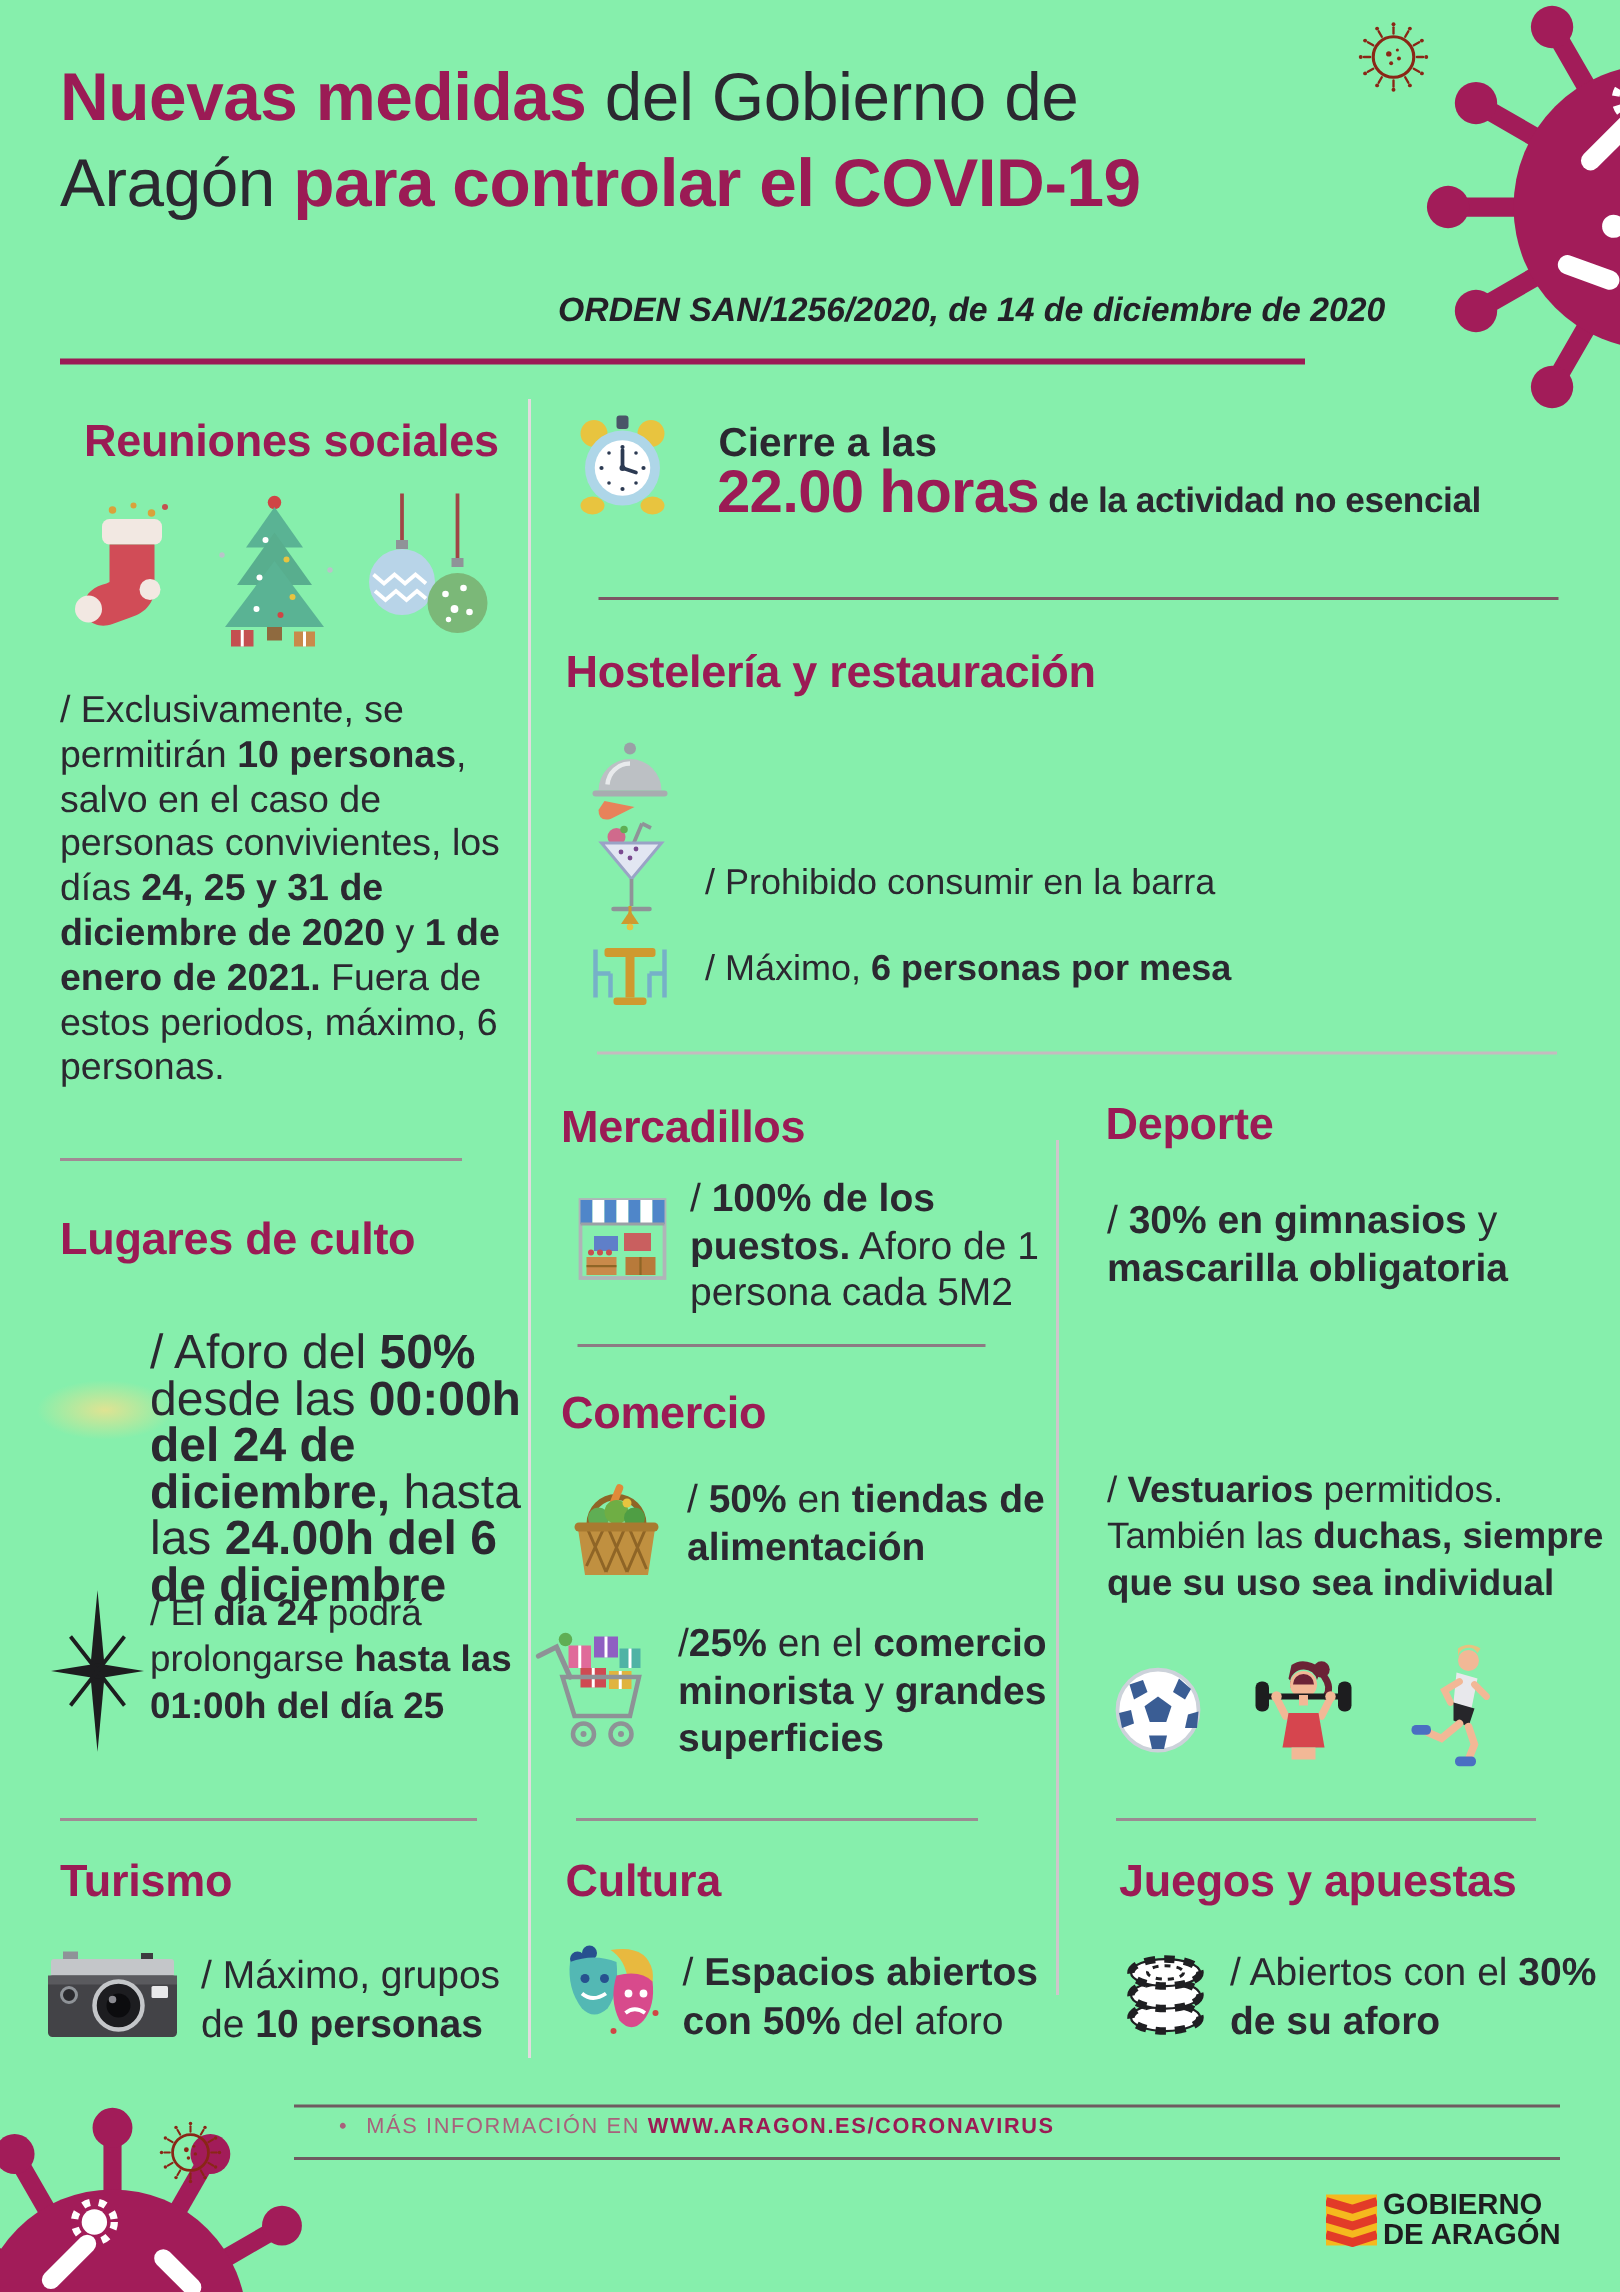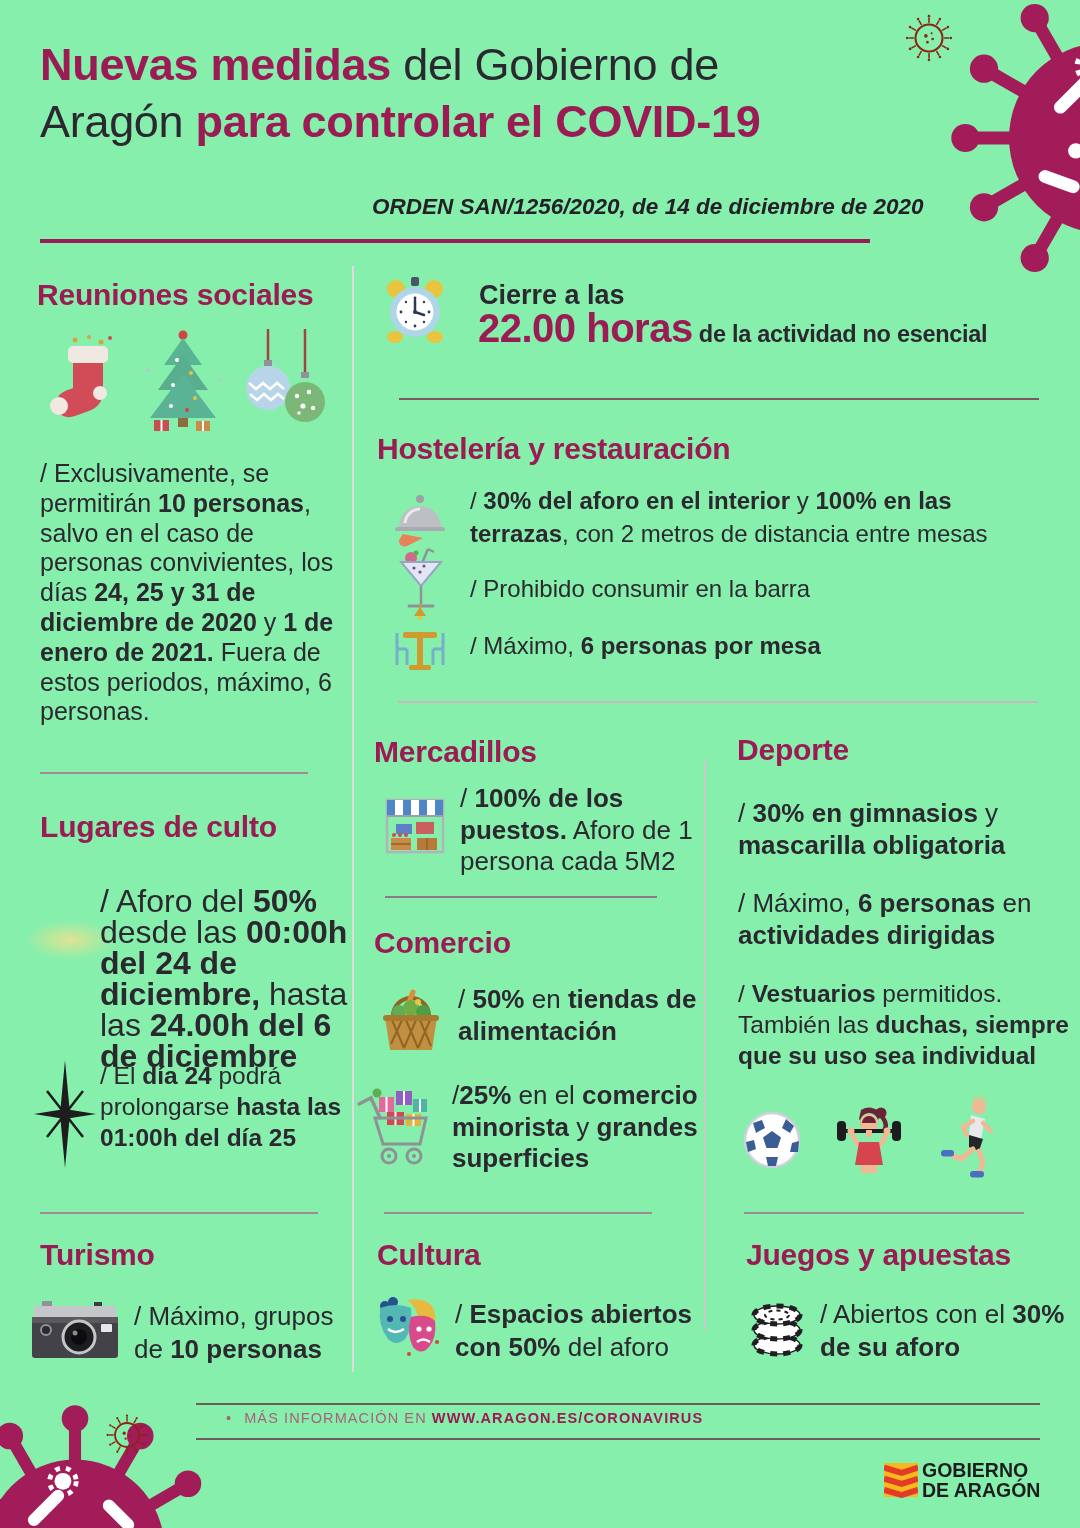--- a/index.html
+++ b/index.html
@@ -121,21 +121,21 @@
   </div>
   <div class="order-ref abs">ORDEN SAN/1256/2020, de 14 de diciembre de 2020</div>
   <div class="rule header-rule"></div>
   <svg class="abs" style="left:903px;top:12px;width:52px;height:52px;color:#8a2616">
       <use href="#virus-outline"></use>
     </svg>
   <svg class="abs" style="left:950px;top:-16px;width:308px;height:308px;color:var(--virus)">
       <use href="#virus-solid"></use>
     </svg>
 
-  <div class="sec-title" style="left:37px;top:278px">Reuniones sociales</div>
+  <div class="sec-title" style="left:56px;top:278px">Reuniones sociales</div>
   <svg class="abs" style="left:44px;top:332px;width:82px;height:100px" viewBox="0 0 82 100">
     <circle cx="31" cy="8" r="2.5" fill="#d9a23b"></circle>
       <circle cx="45" cy="5" r="2" fill="#d9a23b"></circle>
       <circle cx="57" cy="10" r="2.5" fill="#d9a23b"></circle>
       <circle cx="66" cy="6" r="2" fill="#c45050"></circle>
     <rect x="24" y="14" width="40" height="17" rx="5" fill="#f2e8e2"></rect>
     <path d="M29 31 H59 V59 C59 71 52 77 42 80 L31 84 C20 88 11 81 12 71 C13 63 19 59 27 57 L29 56 Z" fill="#d14c57"></path>
     <circle cx="15" cy="74" r="9" fill="#f2e8e2"></circle>
       <circle cx="56" cy="61" r="7" fill="#f2e8e2"></circle>
   </svg>
@@ -231,21 +231,20 @@
   <div class="rule" style="left:399px;top:398px;width:640px;background:#7d5664"></div>
 
   <div class="sec-title" style="left:377px;top:432px">Hostelería y restauración</div>
   <svg class="abs" style="left:392px;top:490px;width:56px;height:58px" viewBox="0 0 56 58">
     <circle cx="28" cy="9" r="4" fill="#9aa0a6"></circle>
     <path d="M7 37 A21 21 0 0 1 49 37 Z" fill="#bcc0c4"></path>
     <path d="M13 33 A15 15 0 0 1 28 19" stroke="#e8eaec" stroke-width="3" fill="none"></path>
     <rect x="3" y="37" width="50" height="4" rx="2" fill="#a8acb0"></rect>
     <path d="M11 44 L31 48 L15 56 Q7 58 7 50 Z" fill="#e8825a"></path>
   </svg>
-  <div class="body-text" style="left:470px;top:484px;width:585px;font-size:24px;line-height:33px"><span class="seg">/ </span><span class="seg b">30% del aforo en el interior</span><span class="seg"> y </span><span class="seg b">100% en las terrazas</span><span class="seg">, con 2 metros de distancia entre mesas</span></div>
   <svg class="abs" style="left:398px;top:546px;width:46px;height:68px" viewBox="0 0 46 68">
     <path d="M30 3 l6 3 M30 3 L22 22" stroke="#8f9398" stroke-width="2.5" fill="none"></path>
     <circle cx="13" cy="12" r="6" fill="#d06a8c"></circle>
       <circle cx="18" cy="7" r="2.5" fill="#5fae54"></circle>
     <path d="M3 16 H43 L23 40 Z" fill="#e2e6f2" stroke="#9aa3c6" stroke-width="2"></path>
     <circle cx="16" cy="22" r="1.6" fill="#7a4a8f"></circle>
       <circle cx="26" cy="20" r="1.6" fill="#7a4a8f"></circle>
       <circle cx="22" cy="26" r="1.6" fill="#7a4a8f"></circle>
     <path d="M23 40 V58" stroke="#8f9398" stroke-width="2.5"></path>
     <path d="M11 60 H35" stroke="#8f9398" stroke-width="3" stroke-linecap="round"></path>
@@ -321,21 +320,20 @@
       <circle cx="35" cy="76" r="2" fill="#8e9296"></circle>
     <circle cx="60" cy="76" r="7" fill="none" stroke="#8e9296" stroke-width="3"></circle>
       <circle cx="60" cy="76" r="2" fill="#8e9296"></circle>
   </svg>
   <div class="body-text" style="left:452px;top:1080px;width:268px;font-size:26px;line-height:31.5px"><span class="seg">/</span><span class="seg b">25%</span><span class="seg"> en el </span><span class="seg b">comercio minorista</span><span class="seg"> y </span><span class="seg b">grandes superficies</span></div>
 
   <div class="vrule" style="left:704px;top:760px;height:458px"></div>
 
   <div class="sec-title" style="left:737px;top:733px">Deporte</div>
   <div class="body-text" style="left:738px;top:798px;width:325px;font-size:26px;line-height:31.5px"><span class="seg">/ </span><span class="seg b">30% en gimnasios</span><span class="seg"> y </span><span class="seg b">mascarilla obligatoria</span></div>
-  <div class="body-text" style="left:738px;top:888px;width:325px;font-size:26px;line-height:31.5px"><span class="seg">/ Máximo, </span><span class="seg b">6 personas</span><span class="seg"> en </span><span class="seg b">actividades dirigidas</span></div>
   <div class="body-text" style="left:738px;top:978px;width:340px;font-size:24.5px;line-height:31px"><span class="seg">/ </span><span class="seg b">Vestuarios</span><span class="seg"> permitidos. También las </span><span class="seg b">duchas, siempre que su uso sea individual</span></div>
   <svg class="abs" style="left:742px;top:1110px;width:60px;height:60px" viewBox="0 0 60 60">
     <circle cx="30" cy="30" r="27" fill="#fff" stroke="#ccd2da" stroke-width="2.5"></circle>
     <polygon points="30,21 39,27.5 35.5,38 24.5,38 21,27.5" fill="#3a5d94"></polygon>
     <polygon points="11,13 20,10 23,18 14,23" fill="#3a5d94"></polygon>
     <polygon points="44,9 52,16 48,23 40,18" fill="#3a5d94"></polygon>
     <polygon points="4,32 12,30 14,39 6,42" fill="#3a5d94"></polygon>
     <polygon points="50,33 57,31 56,42 48,42" fill="#3a5d94"></polygon>
     <polygon points="24,47 36,47 34,56 26,56" fill="#3a5d94"></polygon>
   </svg>

